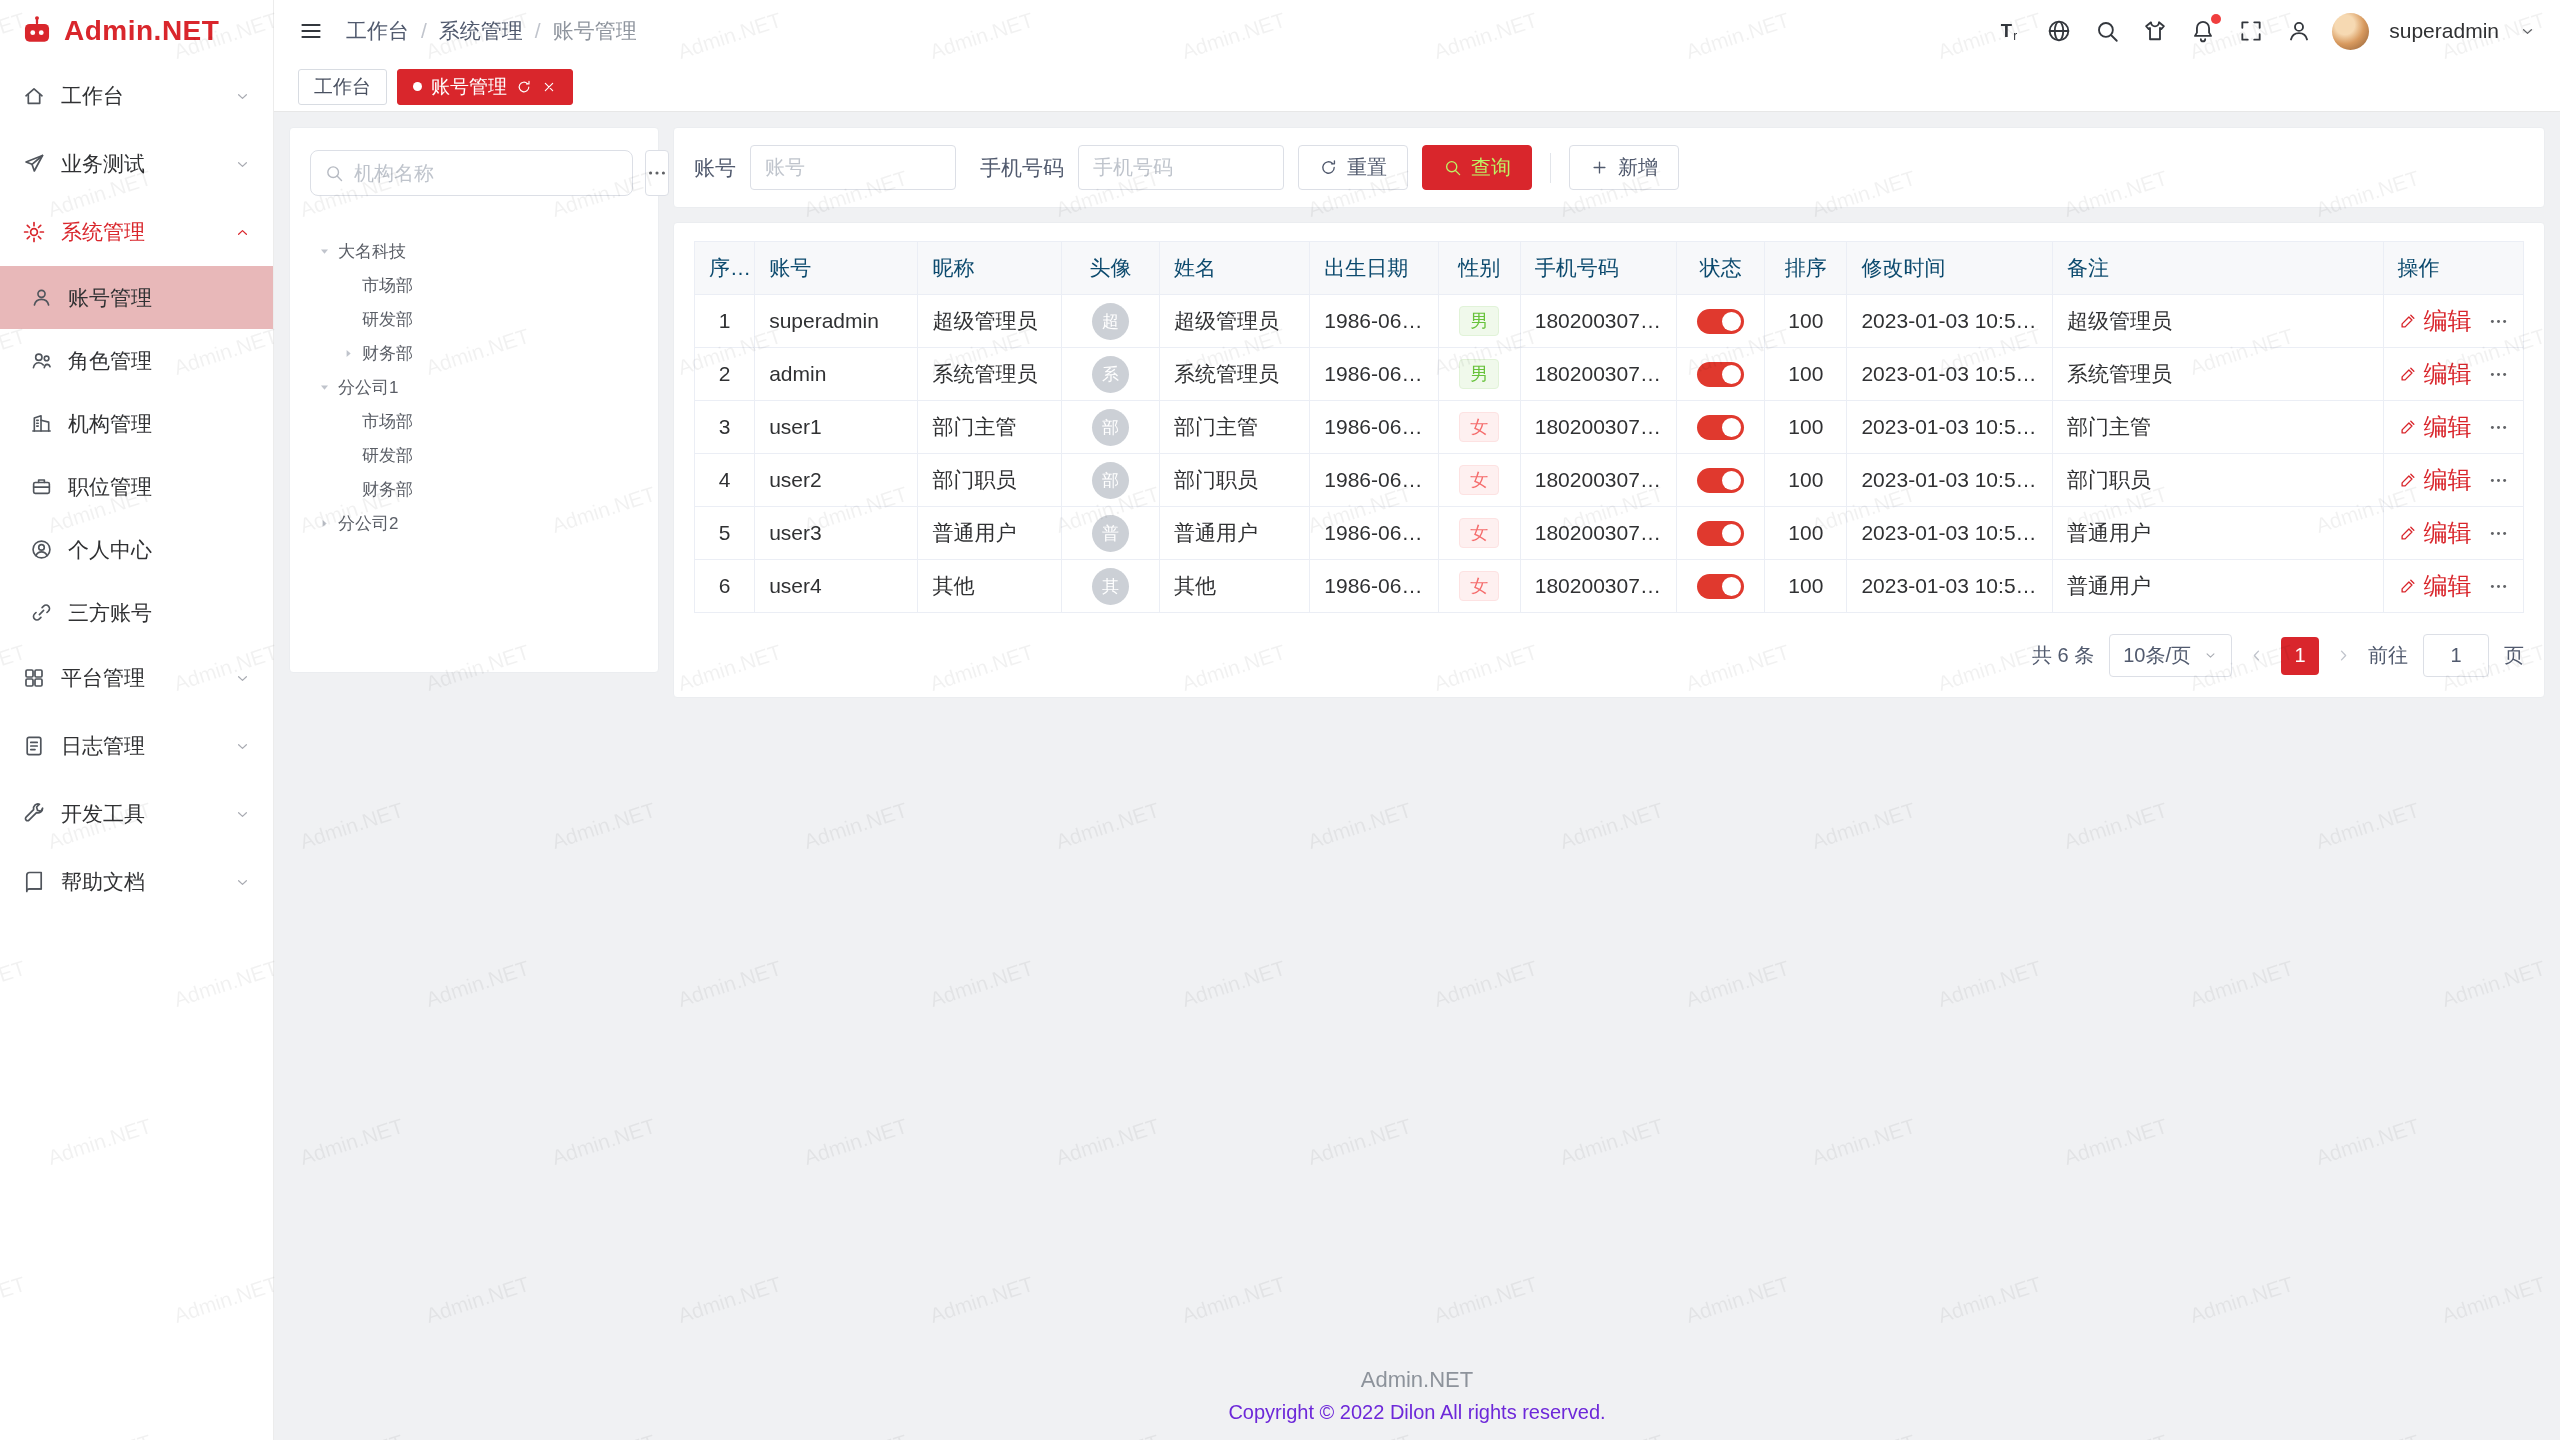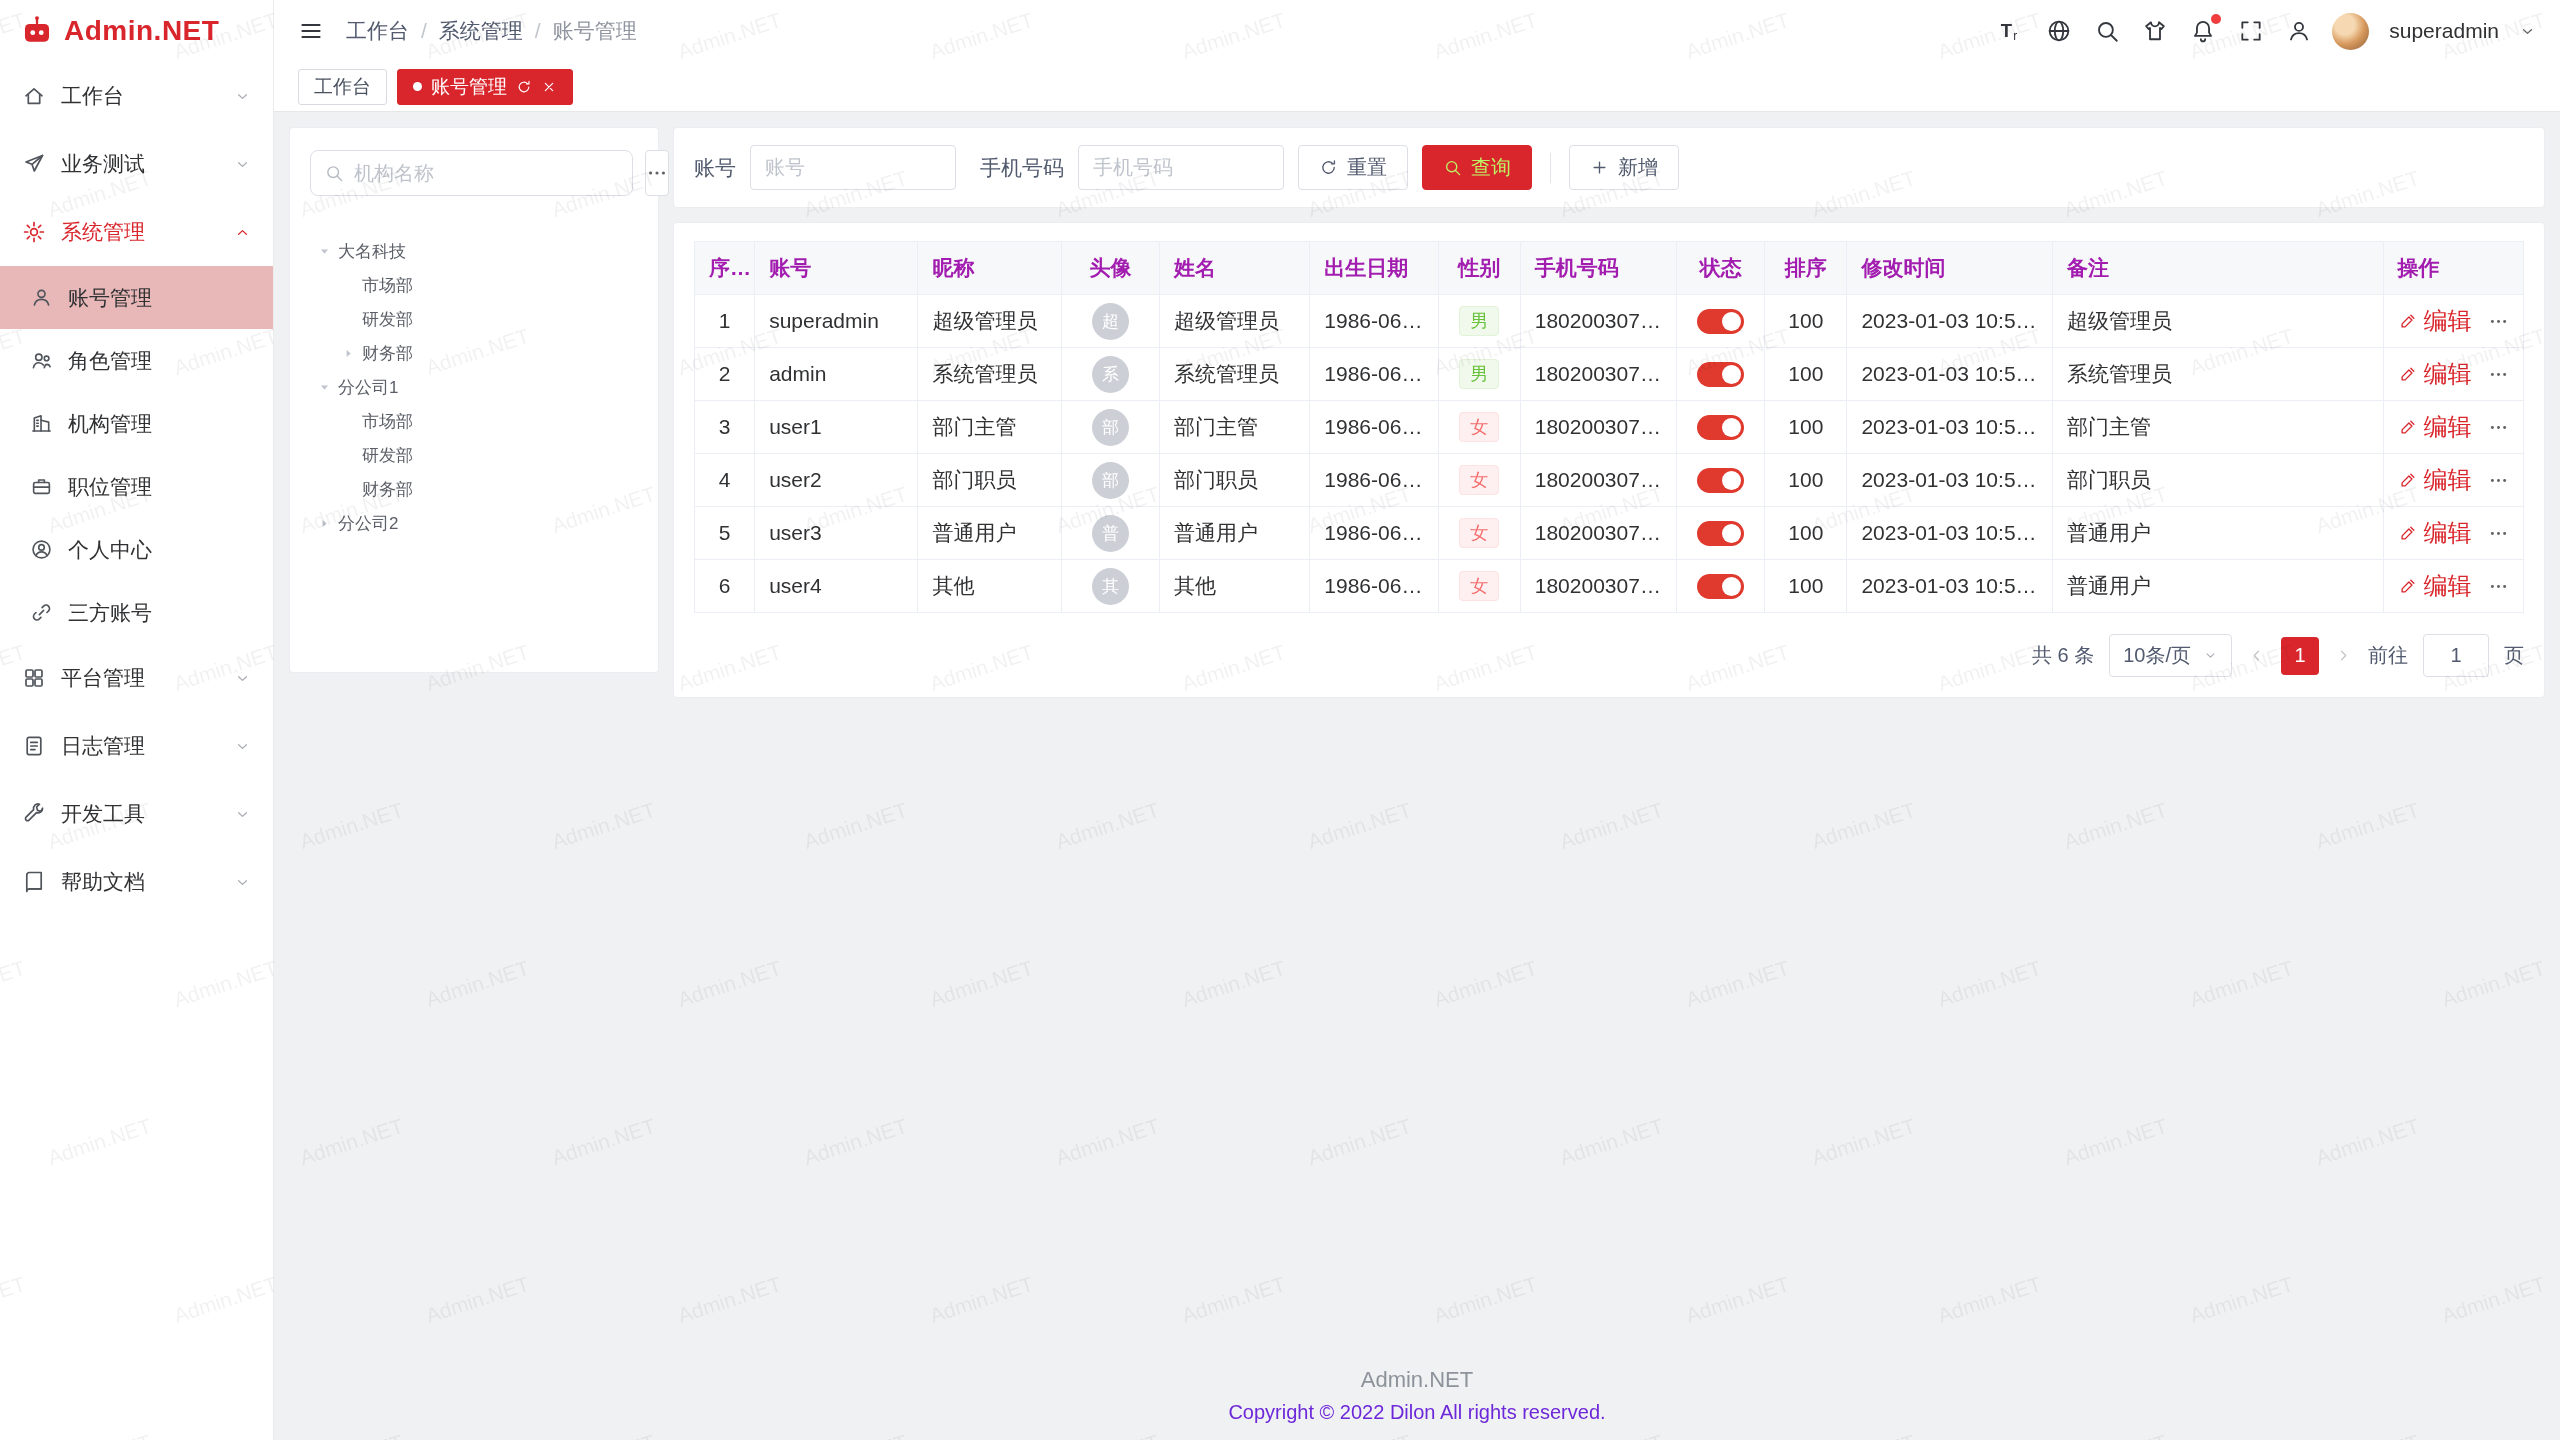--- a/index.html
+++ b/index.html
@@ -71,21 +71,21 @@
   .f-input { width: 206px; height: 45px; border: 1px solid #dcdfe6; border-radius: 4px; padding: 0 14px; font-size: 20px; font-family: inherit; color: #303133; outline: none; }
   .f-input::placeholder { color: #bfc4cc; }
   .btn { height: 45px; padding: 0 20px; border: 1px solid #dcdfe6; border-radius: 4px; background: #fff; display: inline-flex; align-items: center; gap: 9px; font-size: 20px; font-family: inherit; color: #515a6e; cursor: pointer; }
   .btn .bi { font-size: 19px; display: flex; }
   .btn.primary { background: var(--primary); border-color: var(--primary); color: #bef264; }
   .v-divider { width: 1px; height: 30px; background: #e2e5ea; margin: 0 4px; }
 
   .table-card { background: #fff; border: 1px solid #ebedf0; border-radius: 4px; padding: 18px 20px 20px; }
   #data-table { width: 100%; border-collapse: collapse; table-layout: fixed; }
   #data-table th, #data-table td { border: 1px solid #ebeef5; height: 53px; padding: 0 14px; font-size: 21px; text-align: left; white-space: nowrap; overflow: hidden; text-overflow: ellipsis; }
-  #data-table th { background: #f7f8fa; color: #a21caf; font-weight: bold; margin-left: 40px; }
+  #data-table th { background: #f7f8fa; color: #0c4a6e; font-weight: normal; margin-left: 40px; }
   #data-table td { color: #303133; }
   .c-center { text-align: center !important; }
   .avatar-chip { display: inline-flex; width: 37px; height: 37px; border-radius: 50%; background: #ccd0d6; color: #fff; font-size: 17px; align-items: center; justify-content: center; }
   .badge { display: inline-block; padding: 3px 10px; border-radius: 4px; font-size: 18px; line-height: 1.25; }
   .badge.green { background: #f0f9eb; color: #67c23a; border: 1px solid #e1f3d8; }
   .badge.pink  { background: #fef0f0; color: #f56c6c; border: 1px solid #fde2e2; }
   .switch { display: inline-block; width: 47px; height: 25px; border-radius: 13px; background: #e0392e; position: relative; cursor: pointer; vertical-align: middle; }
   .switch .knob { position: absolute; top: 3px; right: 3px; width: 19px; height: 19px; border-radius: 50%; background: #fff; }
   .action-cell { display: flex; align-items: center; }
   .edit-link { display: inline-flex; align-items: center; gap: 7px; color: var(--primary); font-size: 24px; cursor: pointer; }

